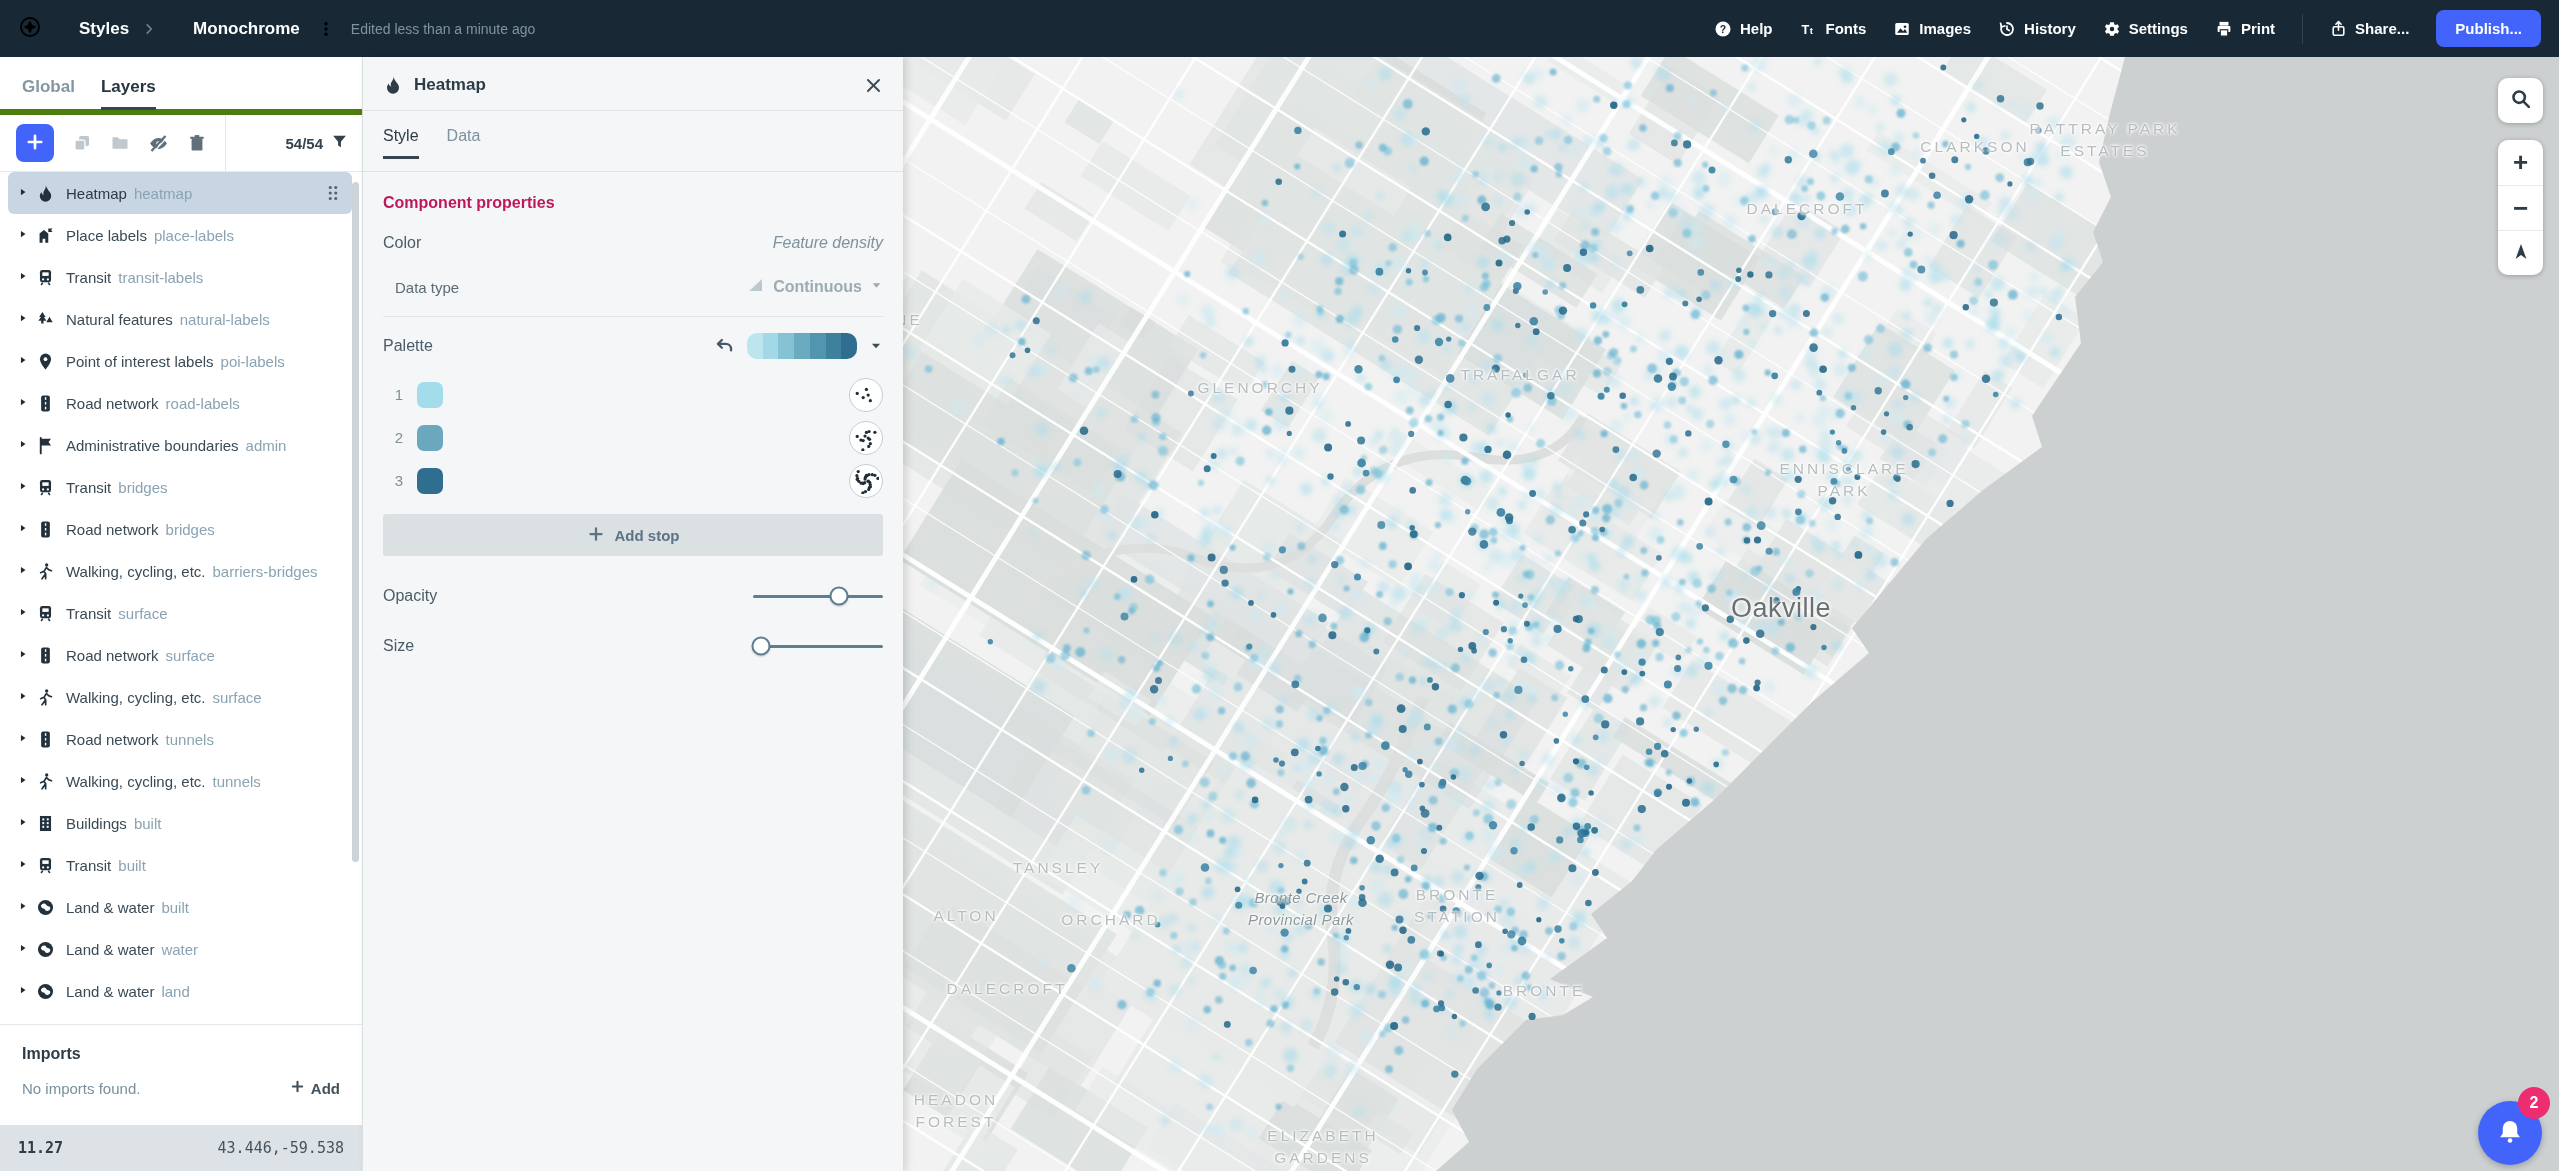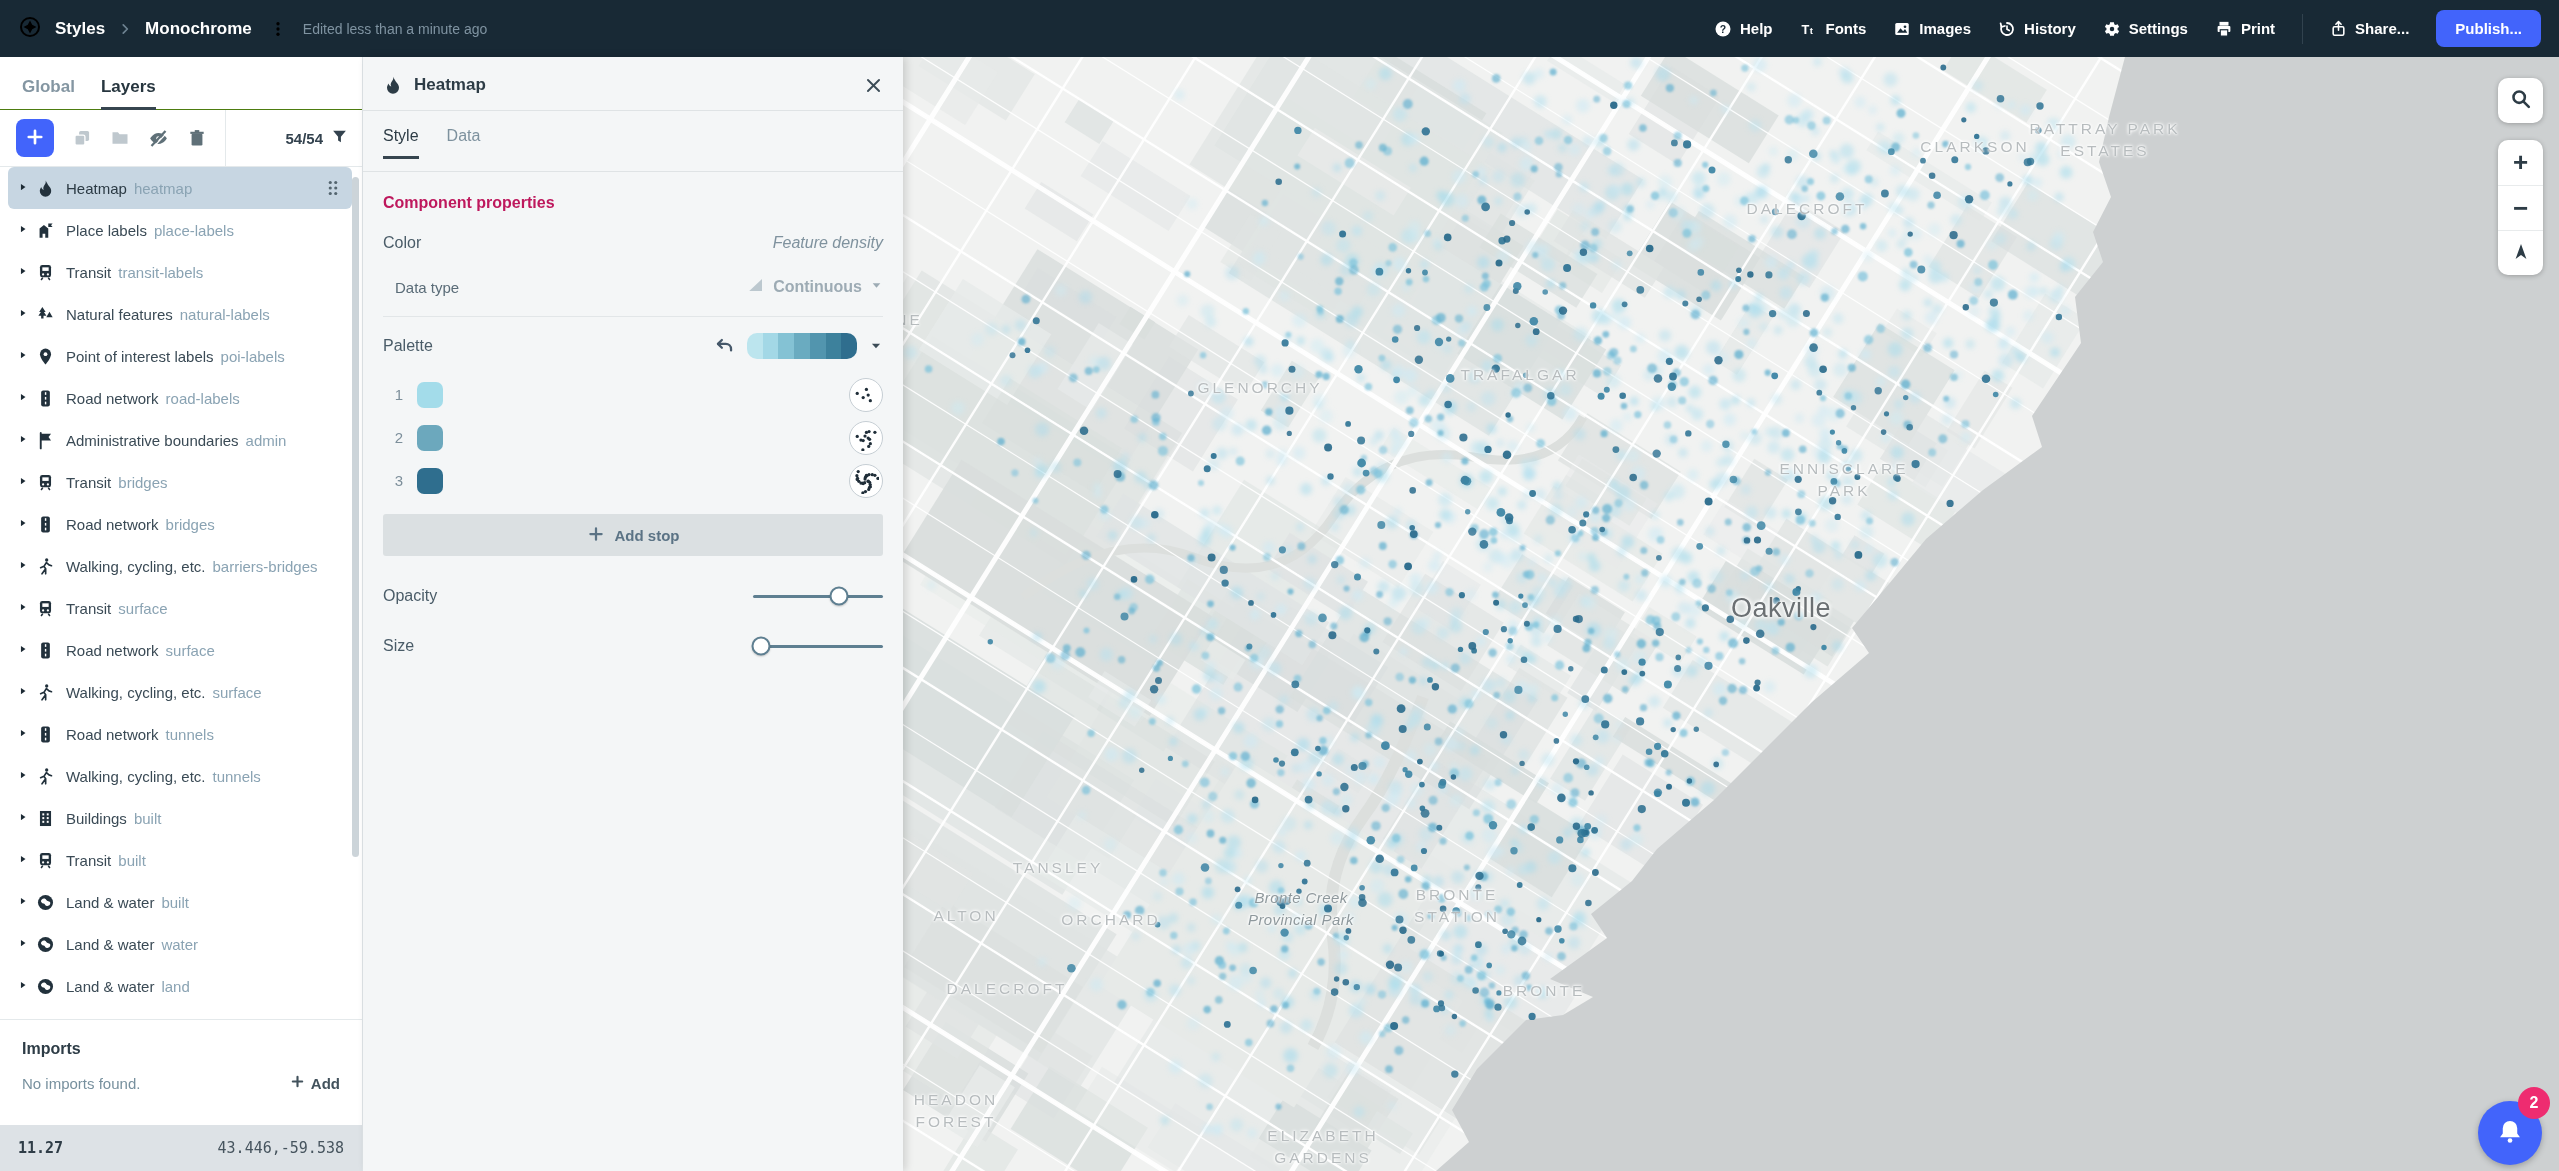--- a/index.html
+++ b/index.html
@@ -2,35 +2,35 @@
 <html><head>
 <meta charset="utf-8">
 <style>
   * { margin:0; padding:0; box-sizing:border-box; }
   html,body { width:2559px; height:1171px; overflow:hidden; font-family:"Liberation Sans",sans-serif; }
   #app { width:2559px; height:1171px; display:flex; flex-direction:column; background:#fff; }
 
   
   header { height:57px; background:#182935; display:flex; align-items:center; padding:0 18px; flex:none; }
   .crumb { display:flex; align-items:center; gap:13px; }
-  .crumb .seg { color:#fff; font-weight:700; font-size:17px; }
+  .crumb .seg { color:#fff; font-weight:700; font-size:17px;margin-left:24px; }
   .crumb .chev { color:#6d8291; display:flex; }
   .kebab { display:flex; margin-left:4px; cursor:pointer; }
   .edited { color:#7f93a1; font-size:14px; margin-left:16px; }
   .hmenu { margin-left:auto; display:flex; align-items:center; gap:27px; }
   .hitem { display:flex; align-items:center; gap:8px; color:#fff; font-weight:700; font-size:15px; cursor:pointer; }
   .hitem svg { display:block; }
   .hdivider { width:1px; height:30px; background:#31424e; }
   .publish-btn { color:#fff; font-weight:700; font-size:15px; border:none; border-radius:8px; padding:10px 19px; cursor:pointer; }
 
   #content { flex:1; display:flex; min-height:0; }
 
   
   #sidebar { width:363px; flex:none; background:#fff; border-right:1px solid #e0e5e8; display:flex; flex-direction:column; position:relative; }
-  .side-tabs { display:flex; gap:26px; padding:20px 0 0 22px; border-bottom:1px solid #4d7c0f; }
+  .side-tabs { display:flex; gap:26px; padding:20px 0 0 22px; border-bottom:6px solid #4d7c0f; }
   .side-tab { font-size:17px; font-weight:700; color:#8496a2; padding-bottom:12px; position:relative; cursor:pointer; }
   .side-tab.active { color:#27363f; }
   .side-tab.active::after { content:""; position:absolute; left:0; right:0; bottom:-1px; height:3px; background:#36454f; }
   .side-toolbar { display:flex; align-items:center; height:57px; padding:0 14px 0 16px; border-bottom:1px solid #e4e9eb; }
   .tb-add { width:38px; height:38px; border:none; border-radius:8px; display:flex; align-items:center; justify-content:center; cursor:pointer; }
   .tb-icon { margin-left:18px; color:#5f7078; display:flex; cursor:pointer; }
   .tb-icon.dim { color:#bfc8ce; }
   .tb-sep { width:1px; align-self:stretch; background:#e4e9eb; margin:0 0 0 18px; }
   .tb-count { margin-left:auto; display:flex; align-items:center; gap:8px; font-size:15px; font-weight:700; color:#33424e; }
   .tb-count svg { color:#33424e; }

